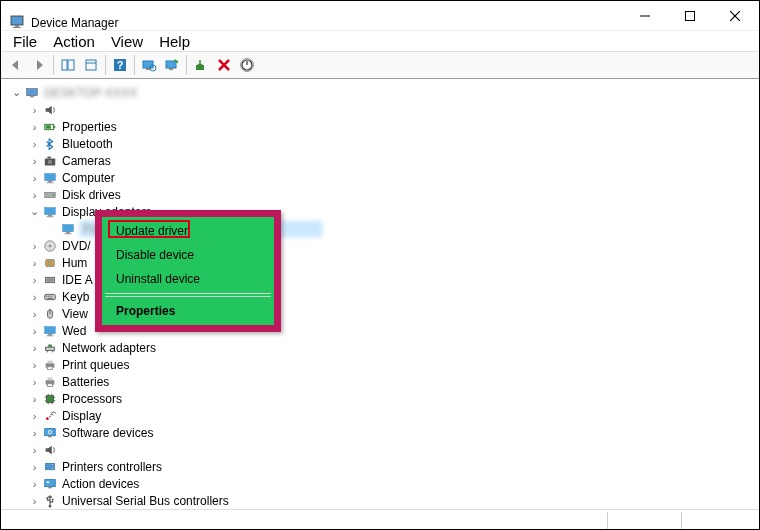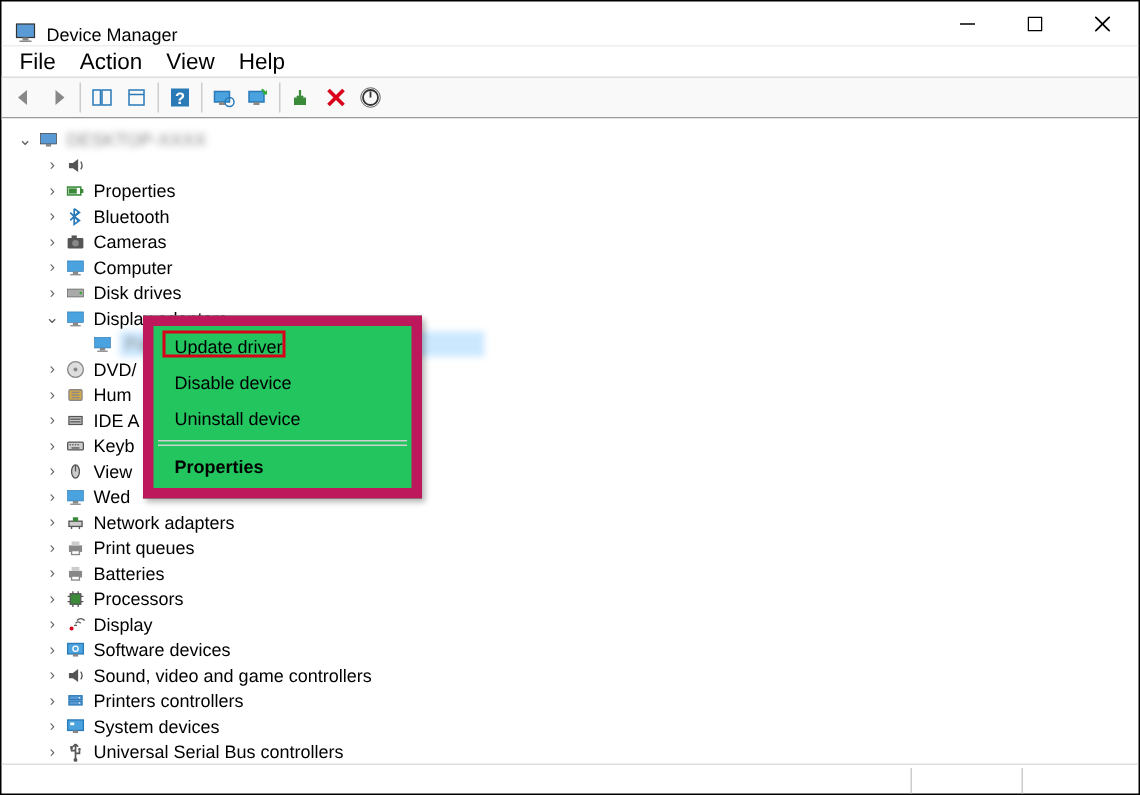--- a/index.html
+++ b/index.html
@@ -381,21 +381,20 @@
           <span>Software devices</span>
         </div>
         <div class="tree-row indent-1">
           <span class="expand">›</span>
           <span class="tree-icon">
             <svg width="14" height="14" viewBox="0 0 16 16">
               <path d="M3 6 L6 6 L10 3 L10 13 L6 10 L3 10 Z" fill="#555"></path>
               <path d="M12 5 Q14 8 12 11" fill="none" stroke="#555"></path>
             </svg>
           </span>
-          <span>Sound, video and game controllers</span>
         </div>
         <div class="tree-row indent-1">
           <span class="expand">›</span>
           <span class="tree-icon">
             <svg width="14" height="14" viewBox="0 0 16 16">
               <rect x="3" y="4" width="10" height="3" fill="#5a9bd5" stroke="#2a7ab8"></rect>
               <rect x="3" y="8" width="10" height="3" fill="#5a9bd5" stroke="#2a7ab8"></rect>
               <circle cx="11" cy="5.5" r="0.6" fill="#fff"></circle>
               <circle cx="11" cy="9.5" r="0.6" fill="#fff"></circle>
             </svg>
@@ -404,21 +403,21 @@
         </div>
         <div class="tree-row indent-1">
           <span class="expand">›</span>
           <span class="tree-icon">
             <svg width="14" height="14" viewBox="0 0 16 16">
               <rect x="2" y="3" width="12" height="8" fill="#4aa3df" stroke="#2a7ab8"></rect>
               <rect x="4" y="5" width="3" height="2" fill="#fff"></rect>
               <rect x="6" y="11" width="4" height="2" fill="#888"></rect>
             </svg>
           </span>
-          <span>System devices</span>
+          <span>Action devices</span>
         </div>
         <div class="tree-row indent-1">
           <span class="expand">›</span>
           <span class="tree-icon">
             <svg width="14" height="14" viewBox="0 0 16 16">
               <path d="M8 2 L8 14 M8 2 L6 4 M8 2 L10 4 M8 7 L5 7 L5 5 M8 9 L11 9 L11 7" fill="none" stroke="#555" stroke-width="1.3"></path>
               <circle cx="8" cy="14" r="1.5" fill="#555"></circle>
               <rect x="4" y="3.5" width="2" height="2" fill="#555"></rect>
               <circle cx="11" cy="6" r="1" fill="#555"></circle>
             </svg>

